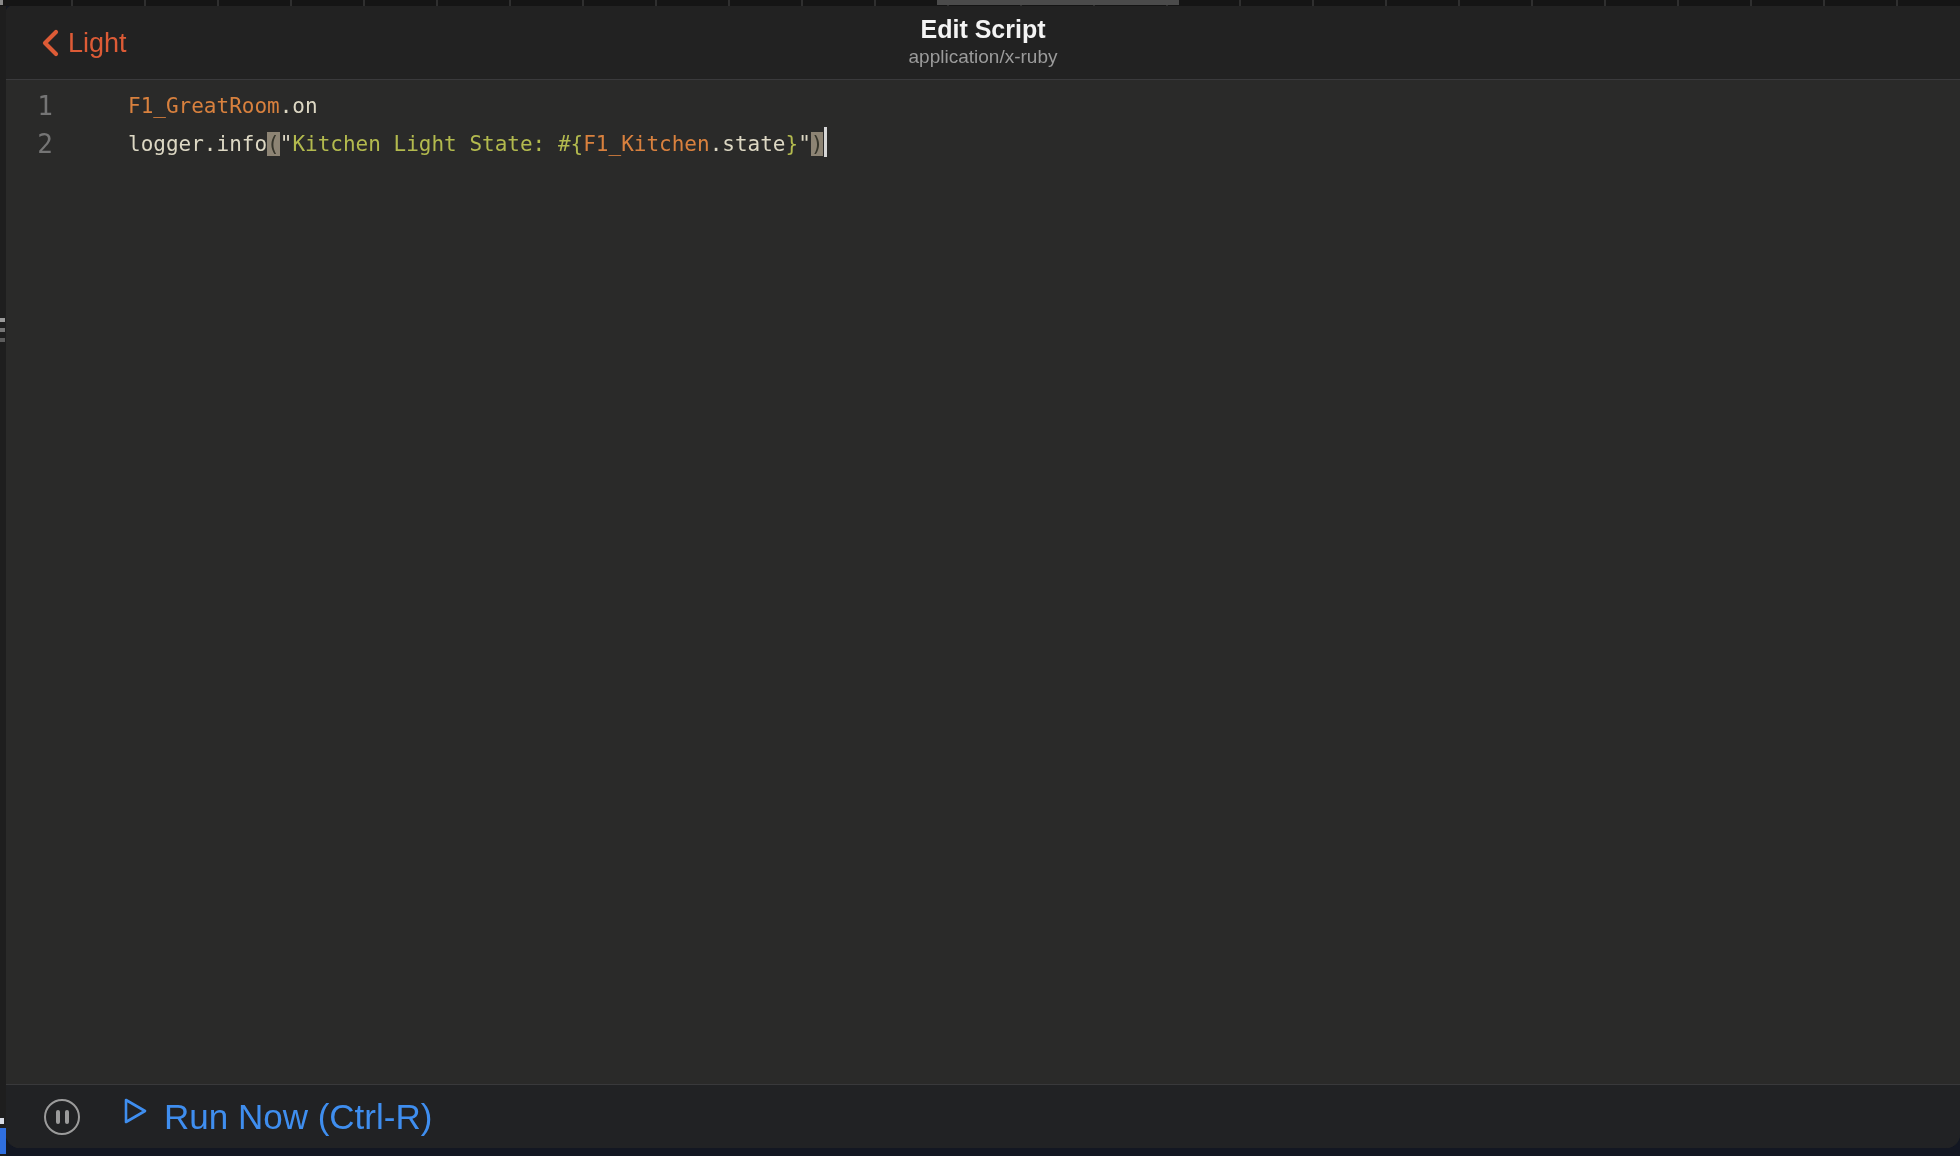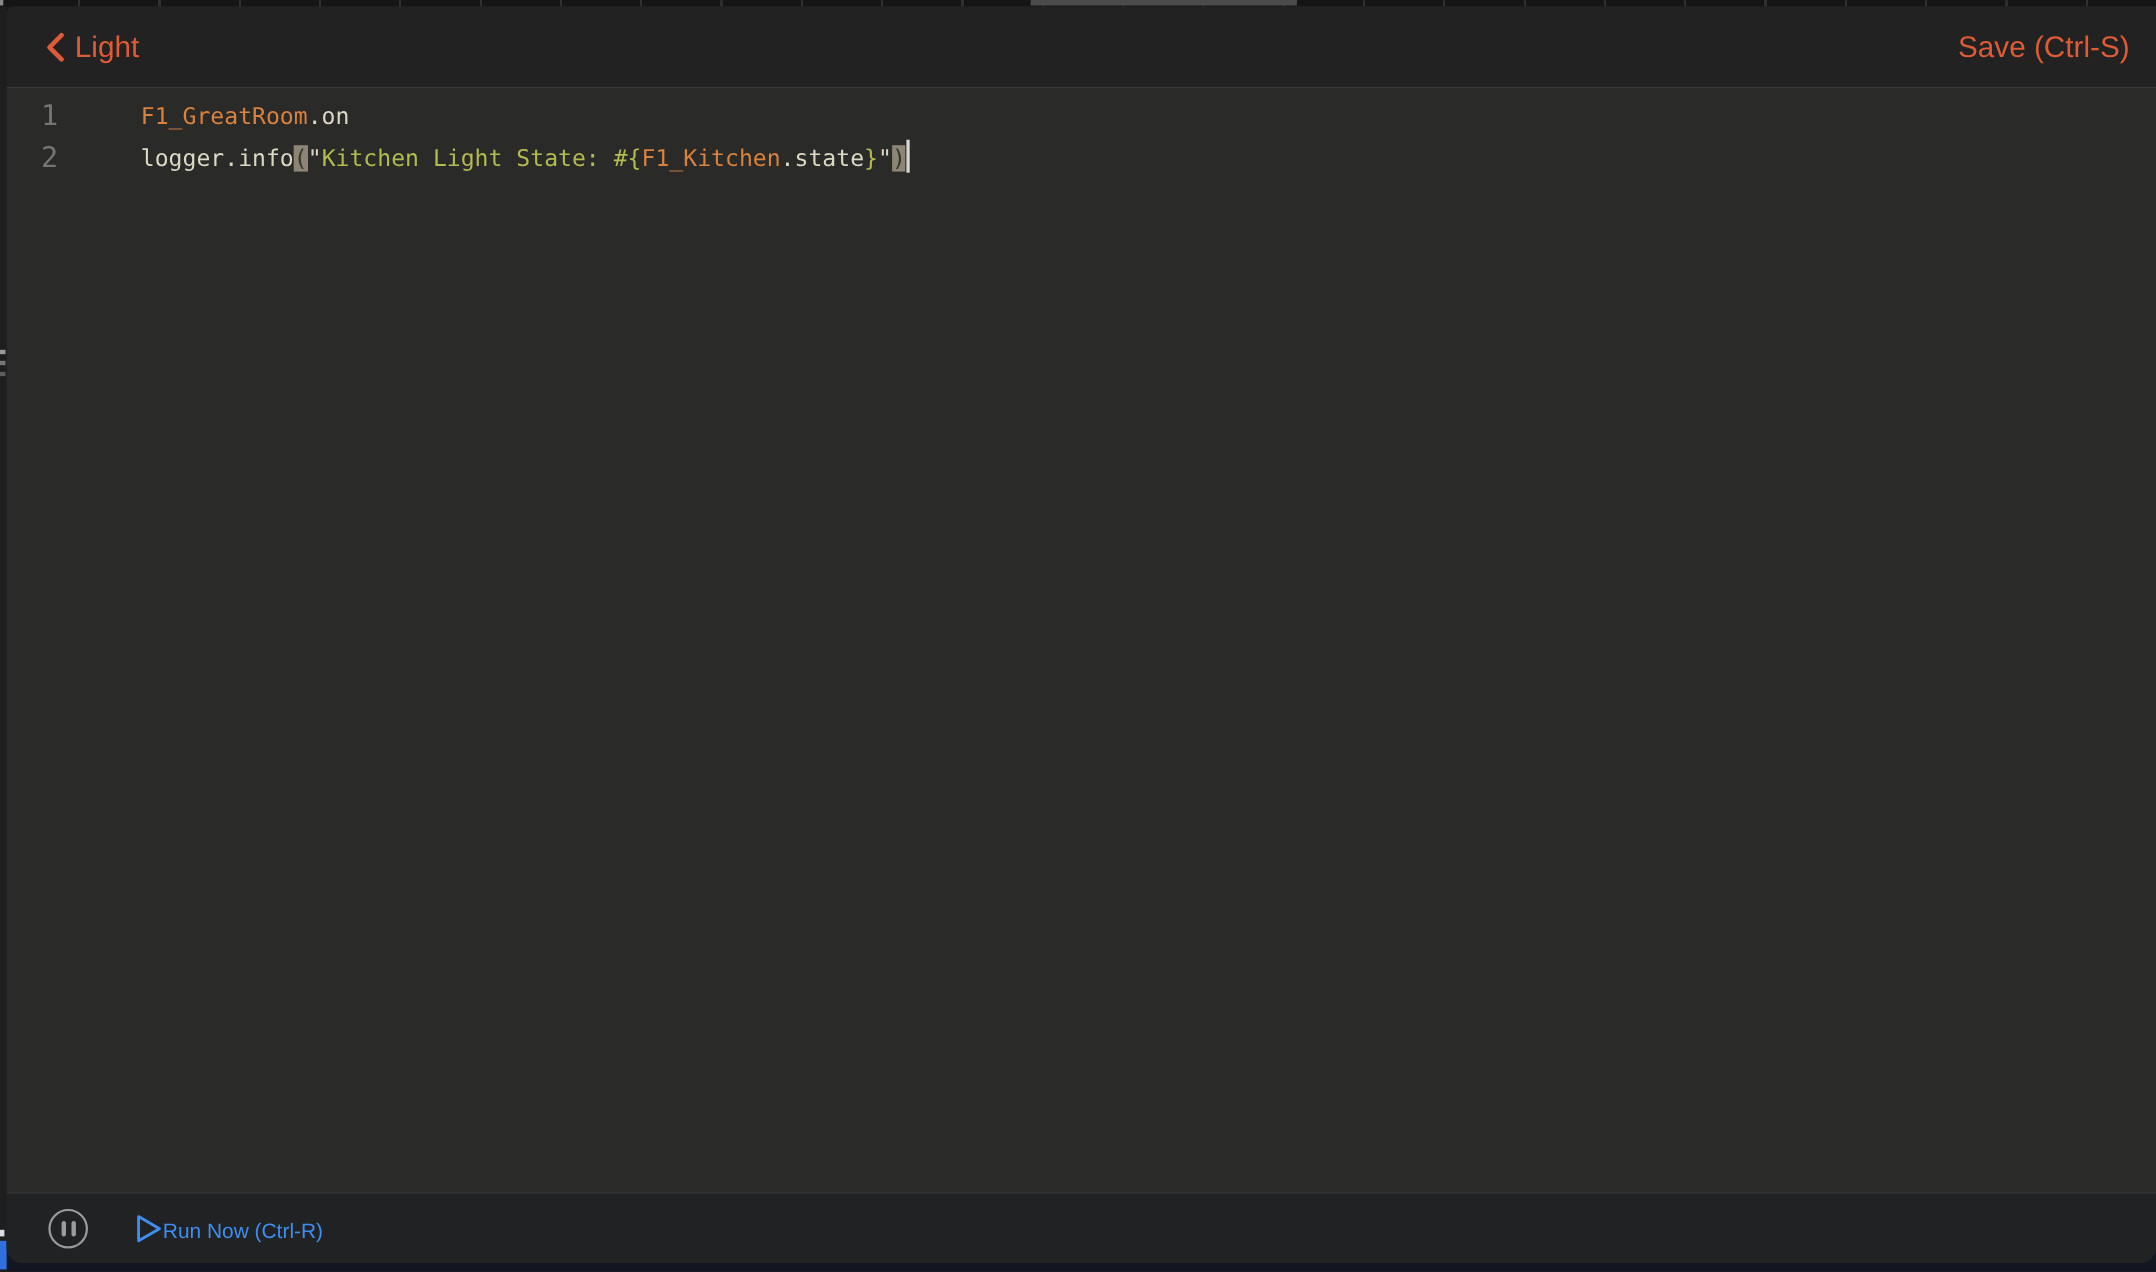--- a/index.html
+++ b/index.html
@@ -111,23 +111,23 @@
   }
   .pause-btn {
     width:36px; height:36px; border-radius:50%;
     border:2.5px solid #9b9b9b;
     display:flex; align-items:center; justify-content:center; gap:5px;
     background:transparent; cursor:pointer;
   }
   .pause-bar { width:4px; height:14px; background:#9b9b9b; border-radius:2px; }
   .run-btn {
     margin-left:42px;
-    display:flex; align-items:flex-end; 
+    display:flex; align-items:flex-start; gap:16px;
     background:none; border:none; cursor:pointer;
-    color:var(--run-blue, #3f8eef); font-size:19px;
+    color:var(--run-blue, #3f8eef); font-size:35px;
     font-family:"Liberation Sans", sans-serif;
   }
   .run-btn svg { display:block; }
 </style>
 </head>
 <body>
 
 <div class="bg-ruler">
   <div class="bg-ruler-highlight"></div>
   <div class="bg-ruler-notch"></div>
@@ -144,21 +144,24 @@
 
   <div class="navbar">
     <a class="back-btn">
       <span>
         <svg width="20" height="32" viewBox="0 0 20 32">
           <polyline points="16,5 5,16 16,27" fill="none" stroke="#dd5b36" stroke-width="4.2" stroke-linecap="round" stroke-linejoin="round"></polyline>
         </svg>
       </span>
       <span>Light</span>
     </a>
-    <a class="save-btn">Save (Ctrl-S)</a>
+    <div class="title-wrap">
+      <div class="nav-title">Edit Script</div>
+      <div class="nav-subtitle">application/x-ruby</div>
+    </div>
   </div>
 
   <div class="editor">
     <div class="gutter" id="gutter">
         <div>1</div>
         <div>2</div>
       </div>
     <div class="code" id="code">
         <div class="code-line"><span class="tok-variable">F1_GreatRoom</span><span class="tok-plain">.on</span></div>
         <div class="code-line"><span class="tok-plain">logger.info</span><span class="tok-bracket">(</span><span class="tok-plain">"</span><span class="tok-string">Kitchen Light State: </span><span class="tok-string">#{</span><span class="tok-variable">F1_Kitchen</span><span class="tok-plain">.state</span><span class="tok-string">}</span><span class="tok-plain">"</span><span class="tok-bracket">)</span><span class="caret"></span></div>

